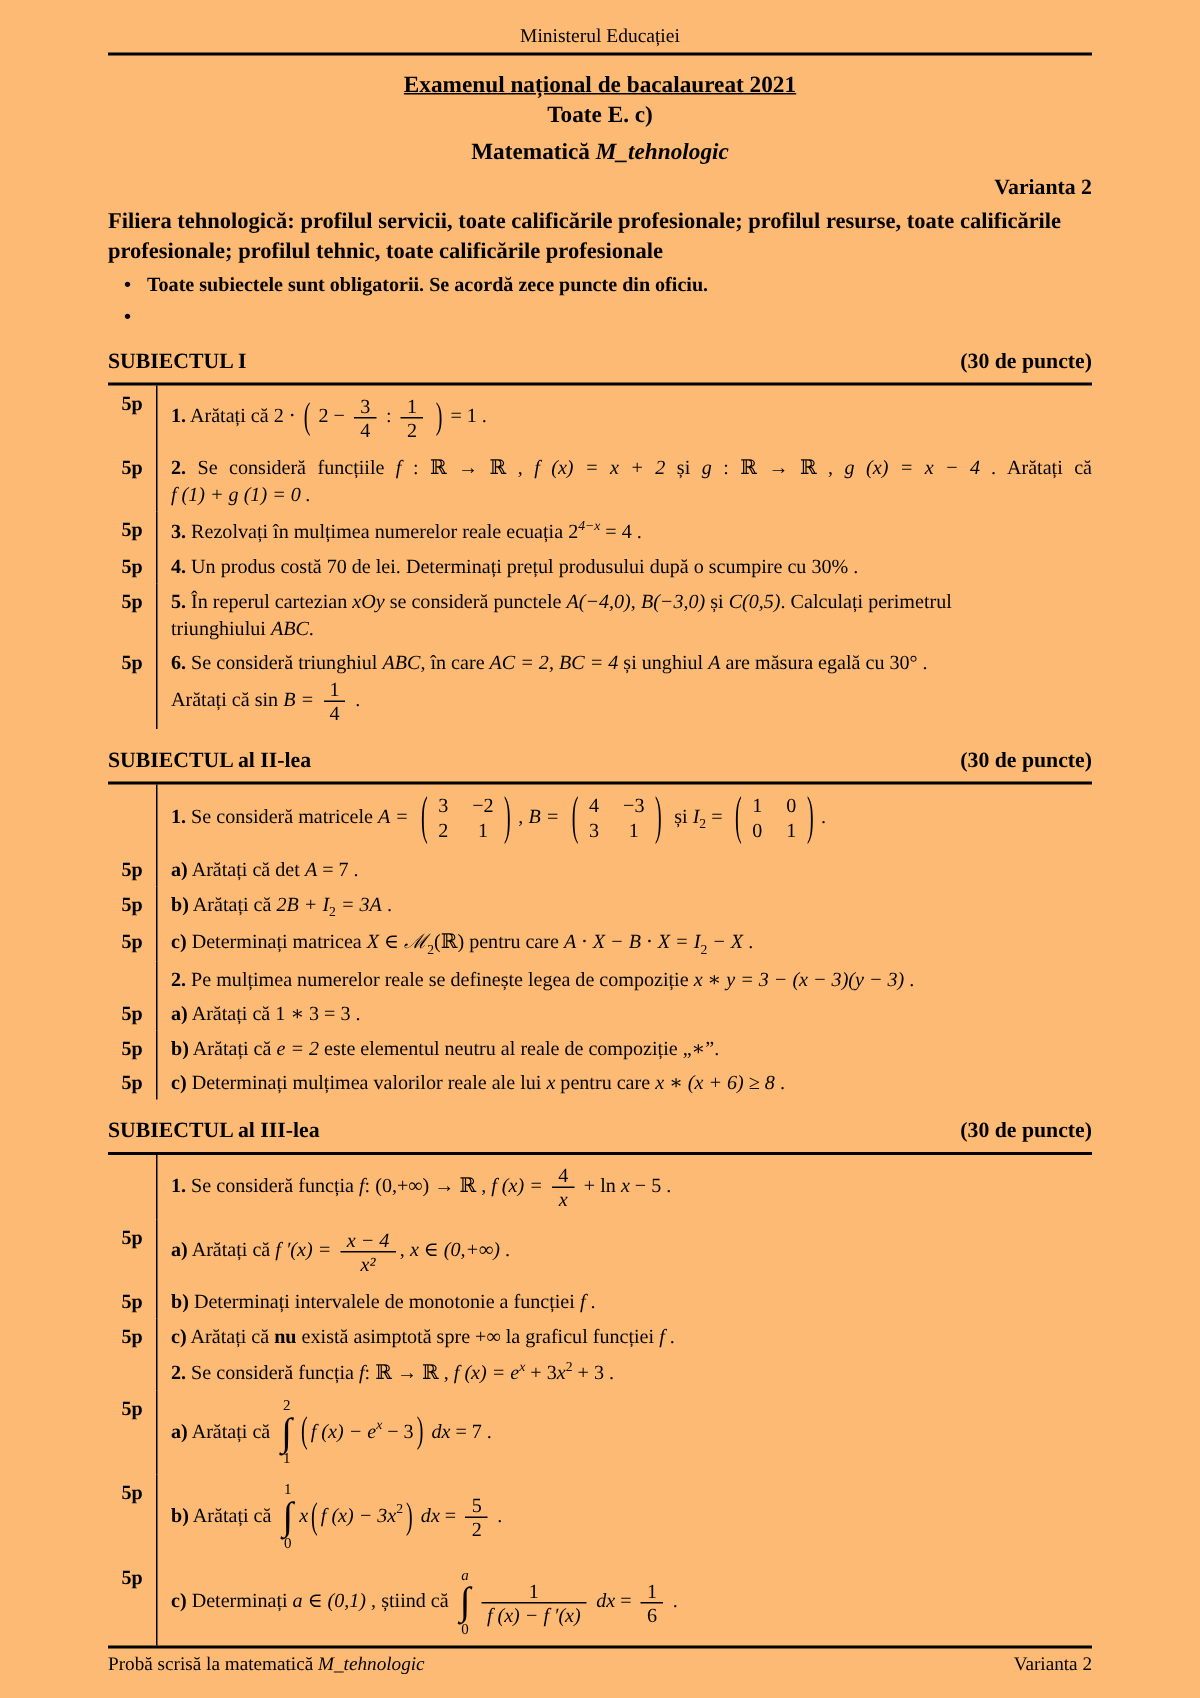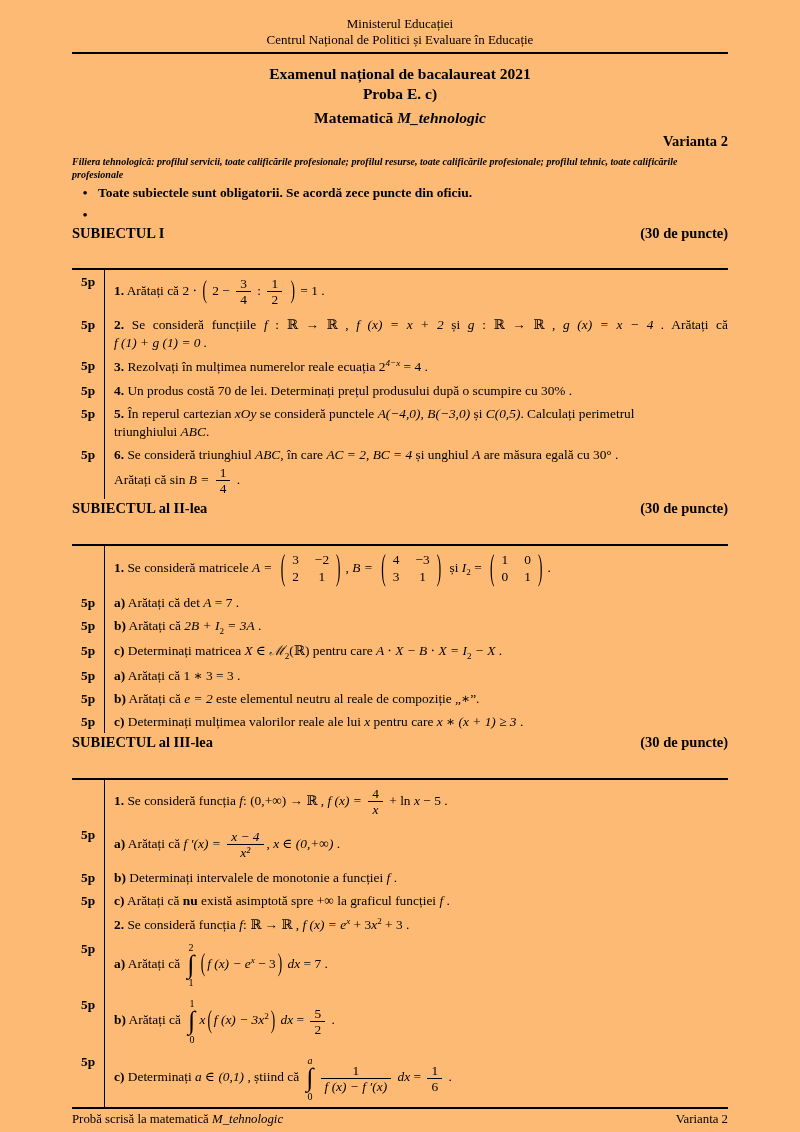--- a/index.html
+++ b/index.html
@@ -9,28 +9,28 @@
     font-family:"Liberation Serif","DejaVu Serif",serif;
     color:#000;font-size:13.4px;line-height:1.35;
     display:flex;flex-direction:column;overflow:hidden;background:#fdba74;
   }
   .center{text-align:center;}
   .b{font-weight:bold;}
   .mi{font-style:italic;}
   .hdr{font-size:13px;line-height:1.25;}
   .rule{border:none;border-top:2.5px solid #000;margin:3px 0 0 0;}
   .t1{font-size:15.5px;font-weight:bold;line-height:1.3;}
-  .examtitle{margin-top:10px;}
+  .examtitle{margin-top:10px;text-decoration:underline;}
   .subj{margin-top:4px;}
   .variant{text-align:right;font-weight:bold;font-size:14.5px;margin-top:4px;}
-  .filiera{font-weight:bold;font-style:italic;font-size:10px;line-height:1.3;margin-top:4px;}
+  .filiera{font-weight:bold;font-size:15px;line-height:1.3;margin-top:4px;}
   .brow{display:flex;font-weight:bold;margin-top:3px;}
   .brow .dot{flex:0 0 26px;text-align:center;}
-  .shead{display:flex;justify-content:space-between;font-weight:bold;font-size:14.5px;margin:0 0 3px 0;}
-  .sect{border-top:2.2px solid #000;margin-top:22px;}
+  .shead{display:flex;justify-content:space-between;font-weight:bold;font-size:14.5px;margin:12px 0 3px 0;}
+  .sect{border-top:2.2px solid #000;}
   .row{display:flex;}
   .pts{flex:0 0 33px;box-sizing:border-box;border-right:1.4px solid #000;font-weight:bold;padding:3px 0 2px 9px;}
   .cnt{flex:1;padding:3px 0 2px 9px;}
   .ln{display:block;}
   .just{text-align:justify;text-align-last:justify;}
   .fr{display:inline-block;vertical-align:middle;text-align:center;line-height:1.12;margin:1px 3px;}
   .fr .n{display:block;border-bottom:1.1px solid #000;padding:0 4px;}
   .fr .d{display:block;padding:0 4px;}
   .sp{font-size:0.68em;}
   .sb{font-size:0.68em;}
@@ -45,26 +45,25 @@
   .footer{margin-top:auto;border-top:2.2px solid #000;font-size:12.8px;line-height:1.3;padding-top:2px;}
   .f1{display:flex;justify-content:space-between;}
 </style>
 </head>
 <body>
 
 <div class="page">
 
   <div class="hdr center">
     <div>Ministerul Educației</div>
-    <div>Centrul Național de Politici și Evaluare în Educație</div>
   </div>
   <div class="rule"></div>
 
   <div class="t1 center examtitle">Examenul național de bacalaureat 2021</div>
-  <div class="t1 center">Proba E. c)</div>
+  <div class="t1 center">Toate E. c)</div>
   <div class="t1 center subj">
     <span>Matematică</span>
     <span class="mi">M_tehnologic</span>
   </div>
   <div class="variant">Varianta 2</div>
 
   <div class="filiera">Filiera tehnologică: profilul servicii, toate calificările profesionale; profilul resurse, toate calificările profesionale; profilul tehnic, toate calificările profesionale</div>
   <div>
     <div class="brow">
       <span class="dot">•</span>
@@ -251,20 +250,28 @@
       <div class="cnt">
         <span class="b">c)</span>
         <span>Determinați matricea</span>
         <span class="mi">X ∈ ℳ</span><sub class="sb">2</sub><span>(ℝ)</span>
         <span>pentru care</span>
         <span class="mi">A ⋅ X − B ⋅ X = I</span><sub class="sb">2</sub>
         <span class="mi">− X</span><span> .</span>
       </div>
     </div>
 
+    <div class="row">
+      <div class="pts"></div>
+      <div class="cnt">
+        <span class="b">2.</span>
+        <span>Pe mulțimea numerelor reale se definește legea de compoziție</span>
+        <span class="mi">x ∗ y = 3 − (x − 3)(y − 3)</span><span> .</span>
+      </div>
+    </div>
 
     <div class="row">
       <div class="pts">5p</div>
       <div class="cnt">
         <span class="b">a)</span>
         <span>Arătați că</span>
         <span>1 ∗ 3 = 3</span><span> .</span>
       </div>
     </div>
 
@@ -278,21 +285,21 @@
       </div>
     </div>
 
     <div class="row">
       <div class="pts">5p</div>
       <div class="cnt">
         <span class="b">c)</span>
         <span>Determinați mulțimea valorilor reale ale lui</span>
         <span class="mi">x</span>
         <span>pentru care</span>
-        <span class="mi">x ∗ (x + 1) ≥ 3</span><span> .</span>
+        <span class="mi">x ∗ (x + 6) ≥ 8</span><span> .</span>
       </div>
     </div>
   </div>
 
   <div class="shead">
     <span>SUBIECTUL al III-lea</span>
     <span>(30 de puncte)</span>
   </div>
   <div class="sect">
 

